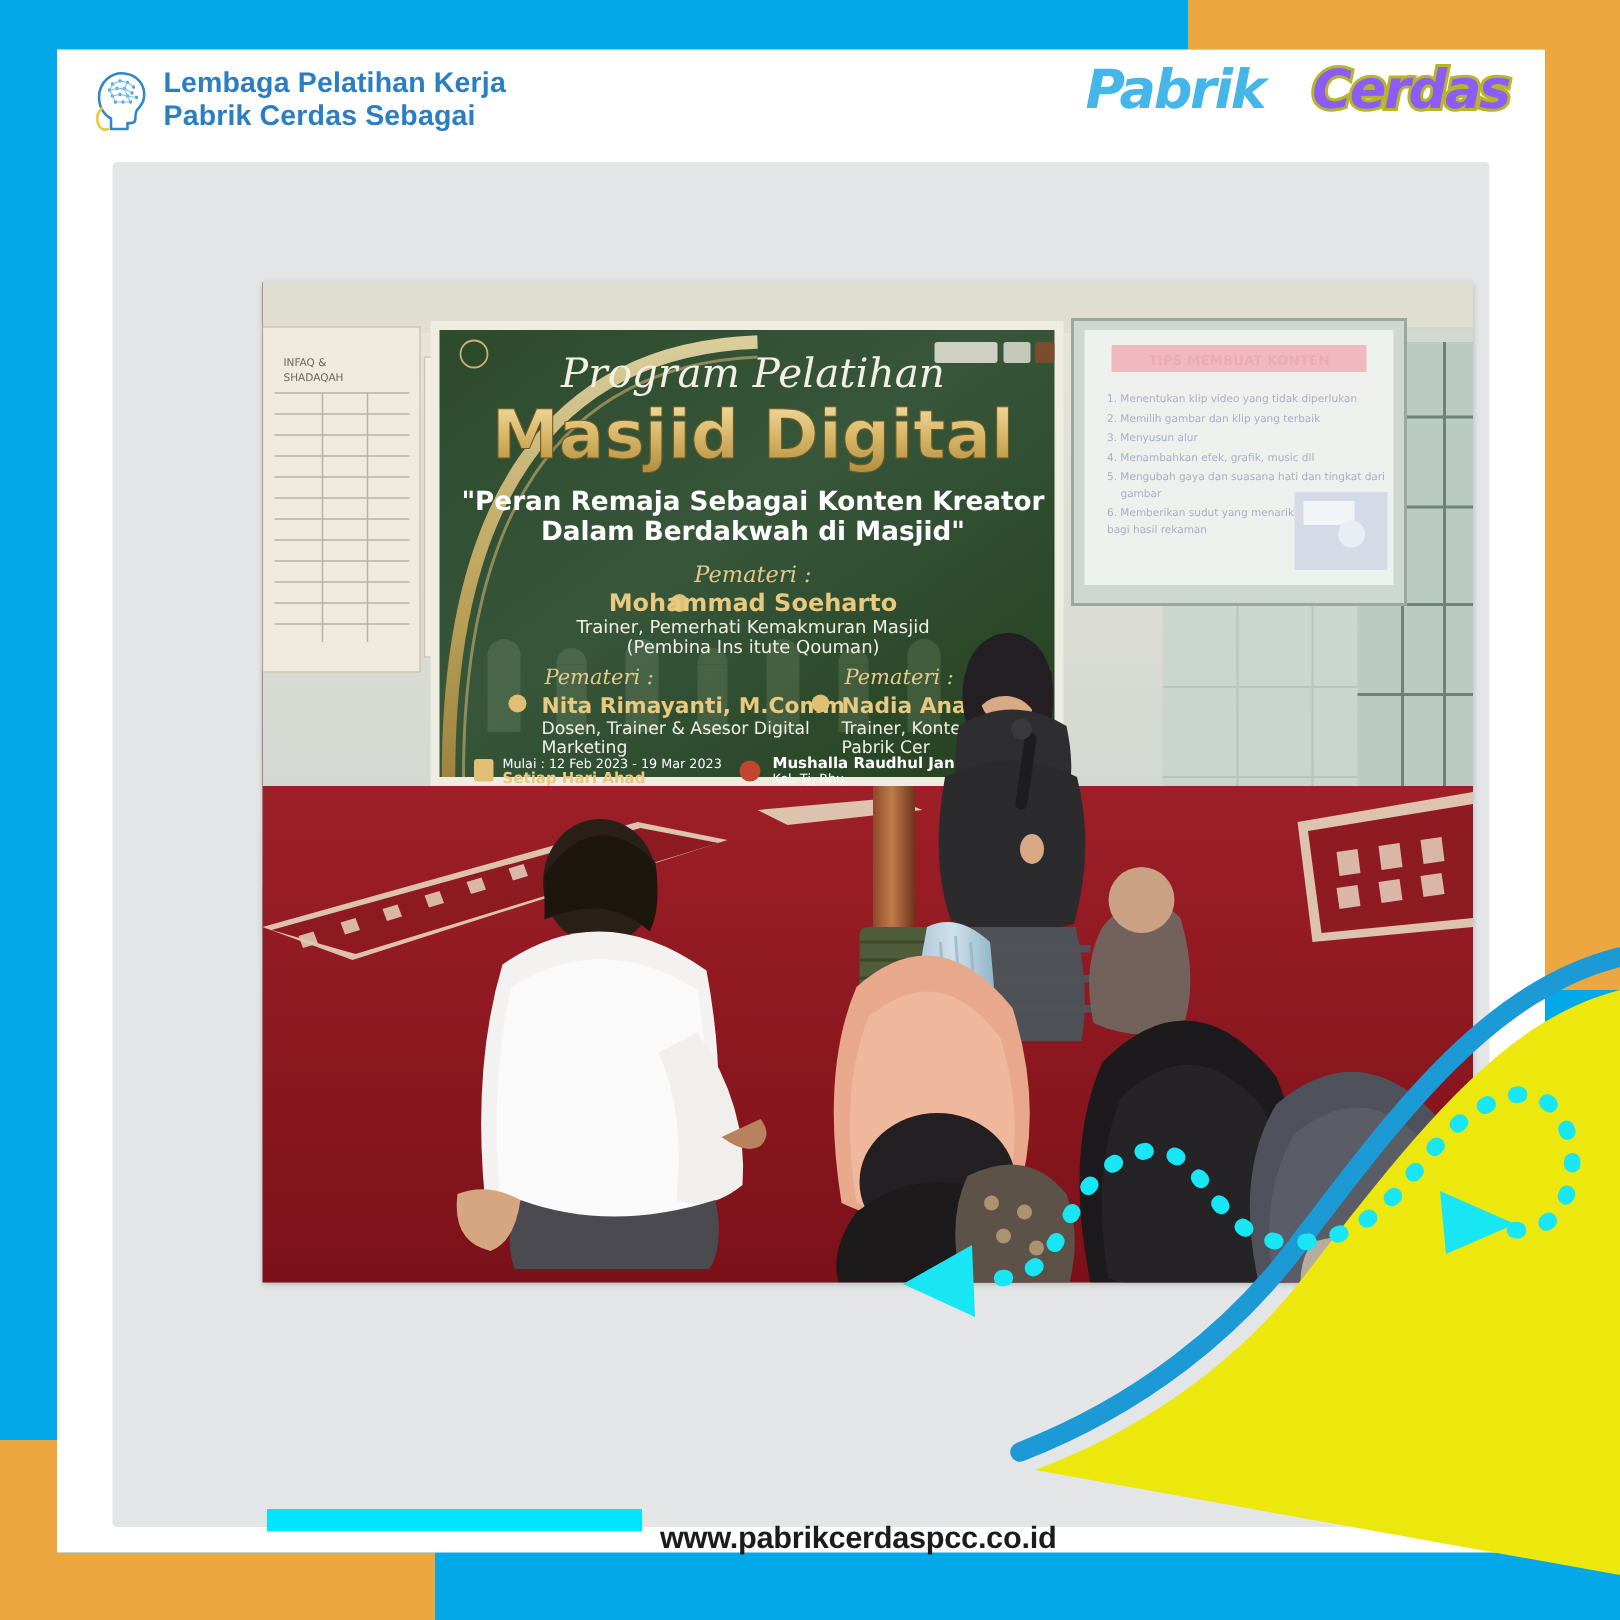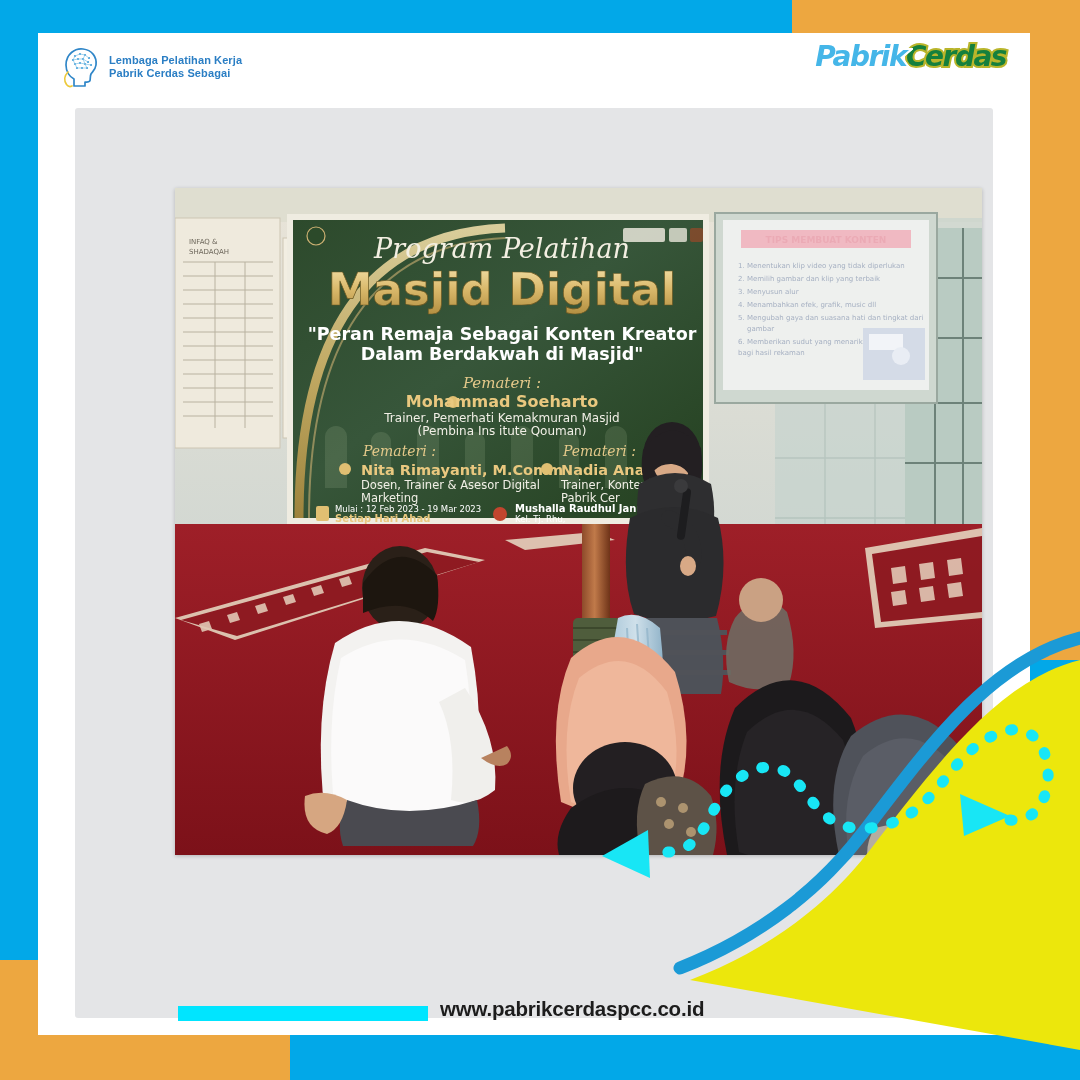--- a/index.html
+++ b/index.html
@@ -23,46 +23,46 @@
 
   
   .card{position:absolute;left:38px;top:33px;width:992px;height:1002px;background:#ffffff;}
 
   
   .header{position:absolute;left:0;top:0;width:992px;height:75px;}
   .brand-left{position:absolute;left:22px;top:12px;display:flex;align-items:center;gap:9px;}
   .brain-icon{width:40px;height:44px;flex:0 0 auto;}
   .brand-text{line-height:1.18;}
   .brand-text div{
-    font-size:11px;font-weight:bold;color:#2a7ec4;letter-spacing:.1px;
+    font-size:19px;font-weight:bold;color:#2a7ec4;letter-spacing:.1px;
     white-space:nowrap;
   }
   .brand-right{position:absolute;right:24px;top:10px;}
   .logo-word{
     font-family:"DejaVu Sans",sans-serif;
-    font-size:28px;font-weight:bold;font-style:italic;
+    font-size:36px;font-weight:bold;font-style:italic;
     letter-spacing:-1.5px;line-height:1;
     display:inline-block;
   }
   .logo-pabrik{color:#45b6e8;
     -webkit-text-stroke:4px #ffffff;paint-order:stroke fill;
     filter:drop-shadow(0 0 0 #fff);}
-  .logo-cerdas{color:#15803d;-webkit-text-stroke:4px #b9b52b;paint-order:stroke fill;}
+  .logo-cerdas{color:#8b5cf6;-webkit-text-stroke:4px #b9b52b;paint-order:stroke fill;margin-left:32px;}
 
   
   .panel{position:absolute;left:37px;top:75px;width:918px;height:910px;background:#e4e5e7;border-radius:3px;text-align:center;}
 
   
   .photo{position:absolute;left:100px;top:80px;width:807px;height:667px;overflow:hidden;background:#6d2025;box-shadow:0 1px 4px rgba(0,0,0,.22);}
   .photo svg{display:block;width:807px;height:667px;}
 
   
   .foot{position:absolute;left:0;top:880px;width:918px;height:60px;}
   .cyan-bar{position:absolute;left:103px;top:18px;width:250px;height:15px;background:#00e5ff;}
-  .foot-url{position:absolute;left:365px;top:9px;font-size:20.5px;font-weight:bold;color:#1c1c1c;letter-spacing:-.2px;}
+  .foot-url{position:absolute;left:365px;top:26px;font-size:20.5px;font-weight:bold;color:#1c1c1c;letter-spacing:-.2px;}
 
   
   .swirl{position:absolute;left:540px;top:620px;width:540px;height:430px;pointer-events:none;}
 </style>
 </head>
 <body>
 
 <div class="stage">
 
   <div class="frame-blue-top"></div>

